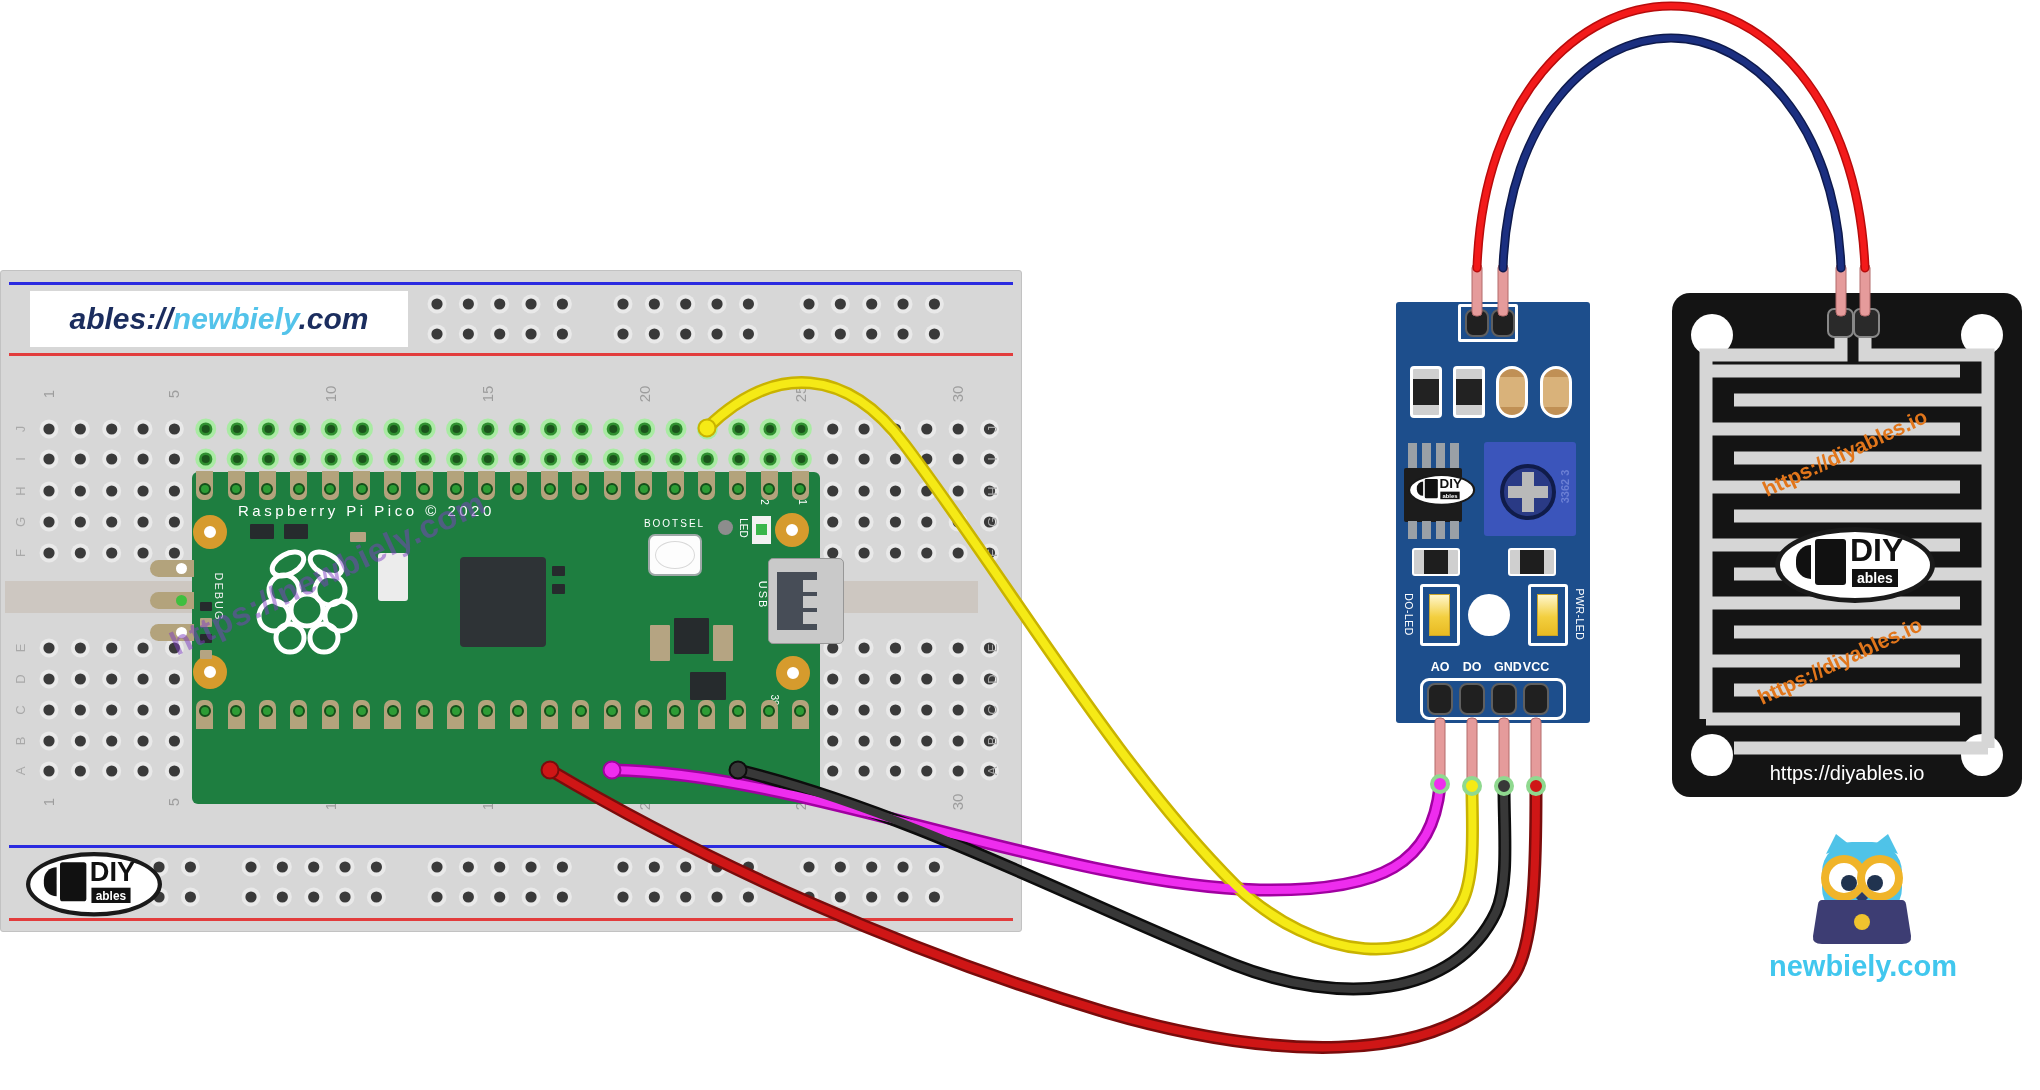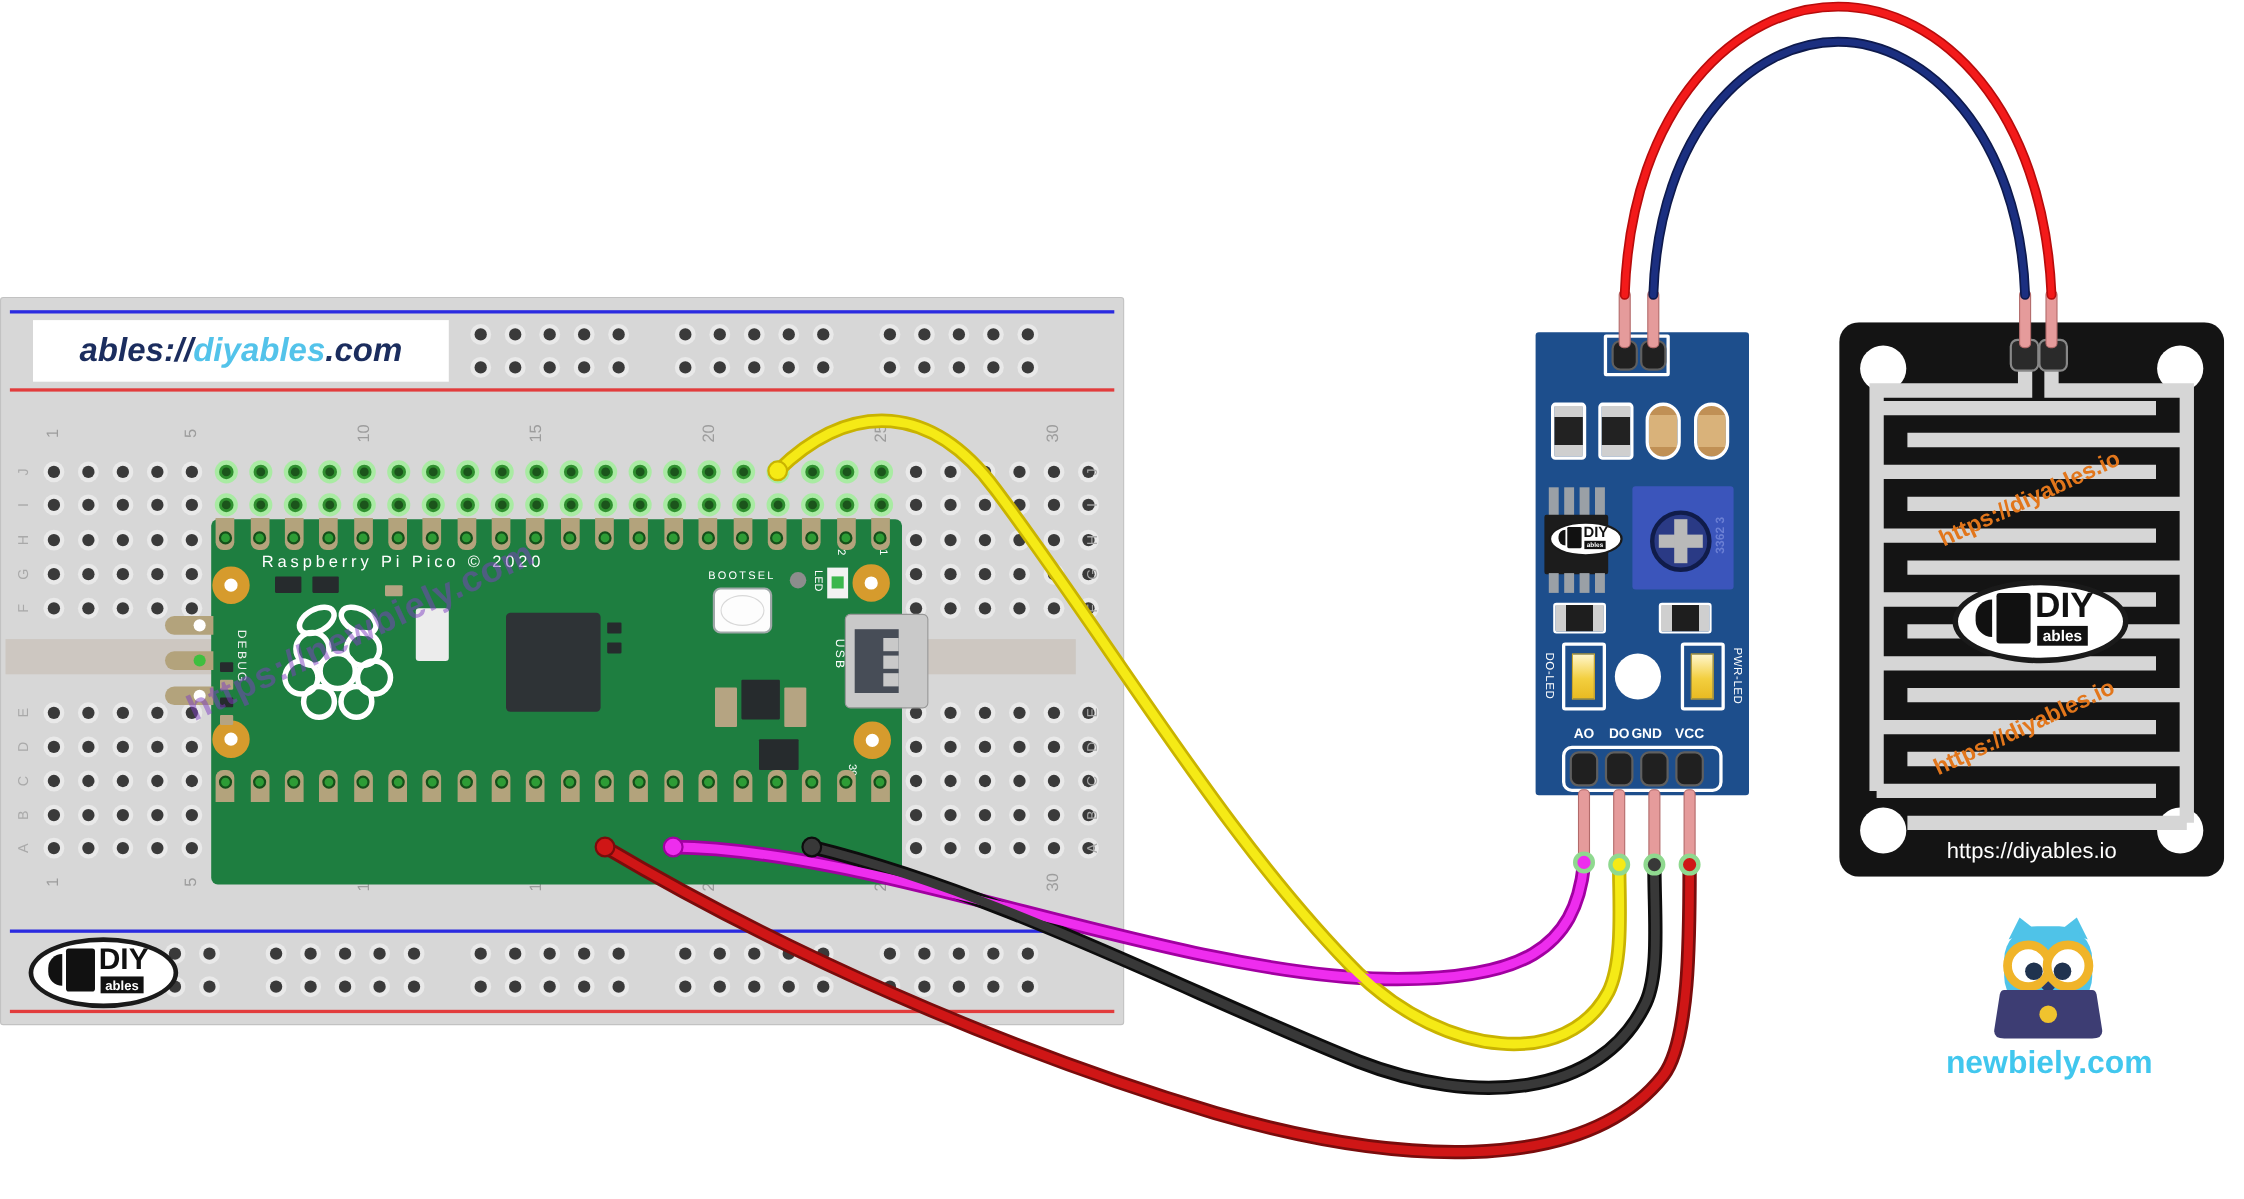--- a/index.html
+++ b/index.html
@@ -1043,21 +1043,21 @@
         <div class="row-letter" style="left: 982px; top: 400px;">D</div>
         <div class="row-letter" style="left: 10px; top: 431px;">C</div>
         <div class="row-letter" style="left: 982px; top: 431px;">C</div>
         <div class="row-letter" style="left: 10px; top: 462px;">B</div>
         <div class="row-letter" style="left: 982px; top: 462px;">B</div>
         <div class="row-letter" style="left: 10px; top: 492px;">A</div>
         <div class="row-letter" style="left: 982px; top: 492px;">A</div>
       </div>
   </div>
 
-  <div id="url-label" class="layer5"><span>ables://</span><span class="hl">diyables</span><span>.com</span></div>
+  <div id="url-label" class="layer5"><span>ables://</span><span class="hl">newbiely</span><span>.com</span></div>
 
   <div id="pico" class="layer5">
     <div id="pico-title">Raspberry Pi Pico © 2020</div>
 
     <svg class="abs" style="left:52px;top:76px;" width="130" height="110" viewBox="0 0 130 110">
       <g fill="none" stroke="#ffffff" stroke-width="5">
         <ellipse cx="44" cy="16" rx="17" ry="10" transform="rotate(-28 44 16)"></ellipse>
         <ellipse cx="82" cy="16" rx="17" ry="10" transform="rotate(28 82 16)"></ellipse>
         <circle cx="40" cy="42" r="15"></circle>
           <circle cx="86" cy="42" r="15"></circle>
@@ -1281,21 +1281,21 @@
 
     <div id="mod-hole"></div>
 
     <div class="mod-outline" style="left:132px;top:282px;width:40px;height:62px;border-radius:3px;"></div>
     <div class="led-in" style="left:141px;top:292px;"></div>
     <div class="vlabel" style="left:152px;top:306px;">PWR-LED</div>
 
     <div id="mod-pin-labels">
         <div class="mod-pin-label" style="left: 28px;">AO</div>
         <div class="mod-pin-label" style="left: 60px;">DO</div>
-        <div class="mod-pin-label" style="left: 85px;">GND</div>
+        <div class="mod-pin-label" style="left: 96px;">GND</div>
         <div class="mod-pin-label" style="left: 124px;">VCC</div>
       </div>
 
     <div class="mod-outline" style="left:24px;top:376px;width:146px;height:42px;border-radius:9px;"></div>
     <div class="mod-pin" style="left:31px;top:381px;width:26px;height:32px;"></div>
     <div class="mod-pin" style="left:63px;top:381px;width:26px;height:32px;"></div>
     <div class="mod-pin" style="left:95px;top:381px;width:26px;height:32px;"></div>
     <div class="mod-pin" style="left:127px;top:381px;width:26px;height:32px;"></div>
   </div>
 

